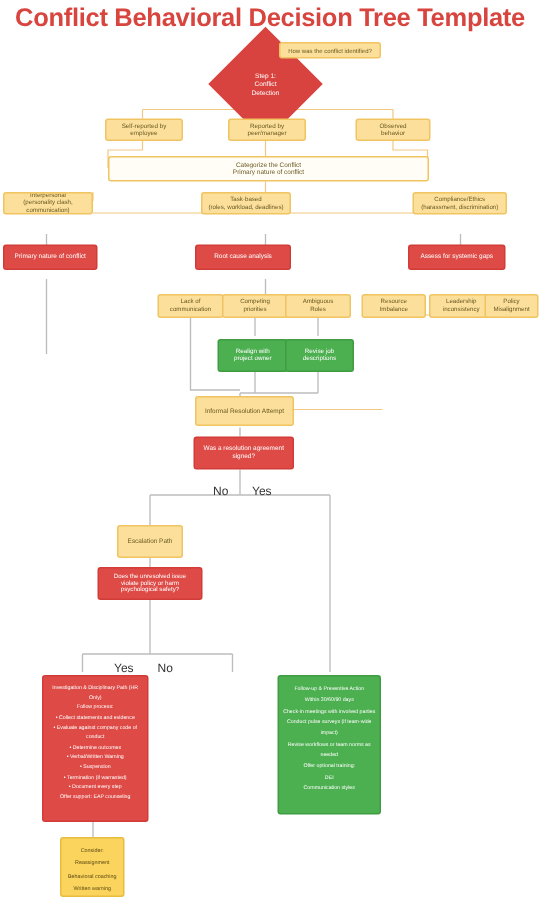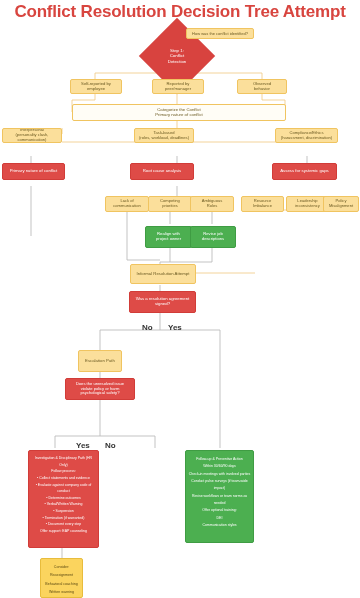--- a/index.html
+++ b/index.html
@@ -71,31 +71,31 @@
     border:1px solid #f0c460;
     color:#6b5a22;
     border-radius:2px;
     display:flex; align-items:center; justify-content:center;
     text-align:center;
   }
   .branch-label {
     position:absolute;
     color:#333;
     font-size:8px;
-    font-weight:bold;
+    font-weight:normal;
   }
   .multiline { flex-direction:column; }
   .multiline span { display:block; }
 </style>
 </head>
 <body>
 
 <div id="canvas">
 
-  <div class="title">Conflict Resolution Decision Tree Attempt</div>
+  <div class="title">Conflict Behavioral Decision Tree Template</div>
 
   <svg class="lines" viewBox="0 0 360 598">
     <g stroke="#f0c882" stroke-width="0.8" fill="none">
 
       <path d="M177 67 L177 73"></path>
       <path d="M95 73 L262 73"></path>
       <path d="M95 73 L95 79"></path>
       <path d="M177 73 L177 79"></path>
       <path d="M262 73 L262 79"></path>
 

